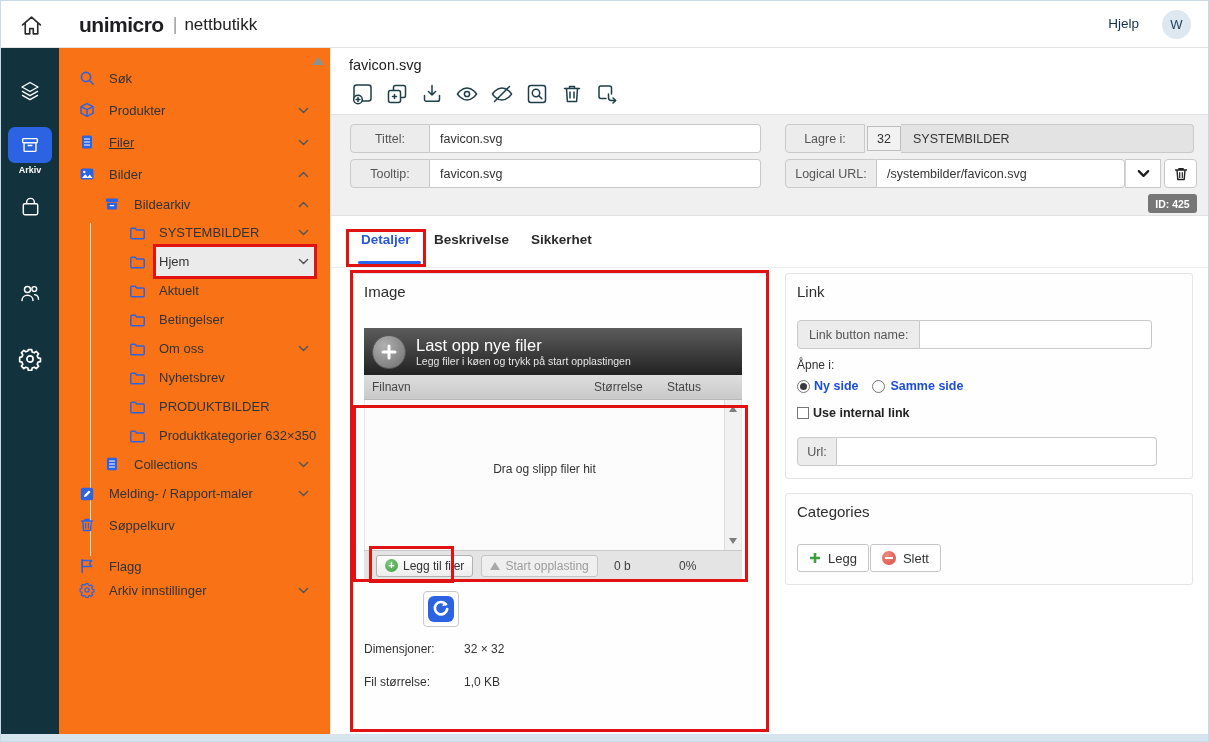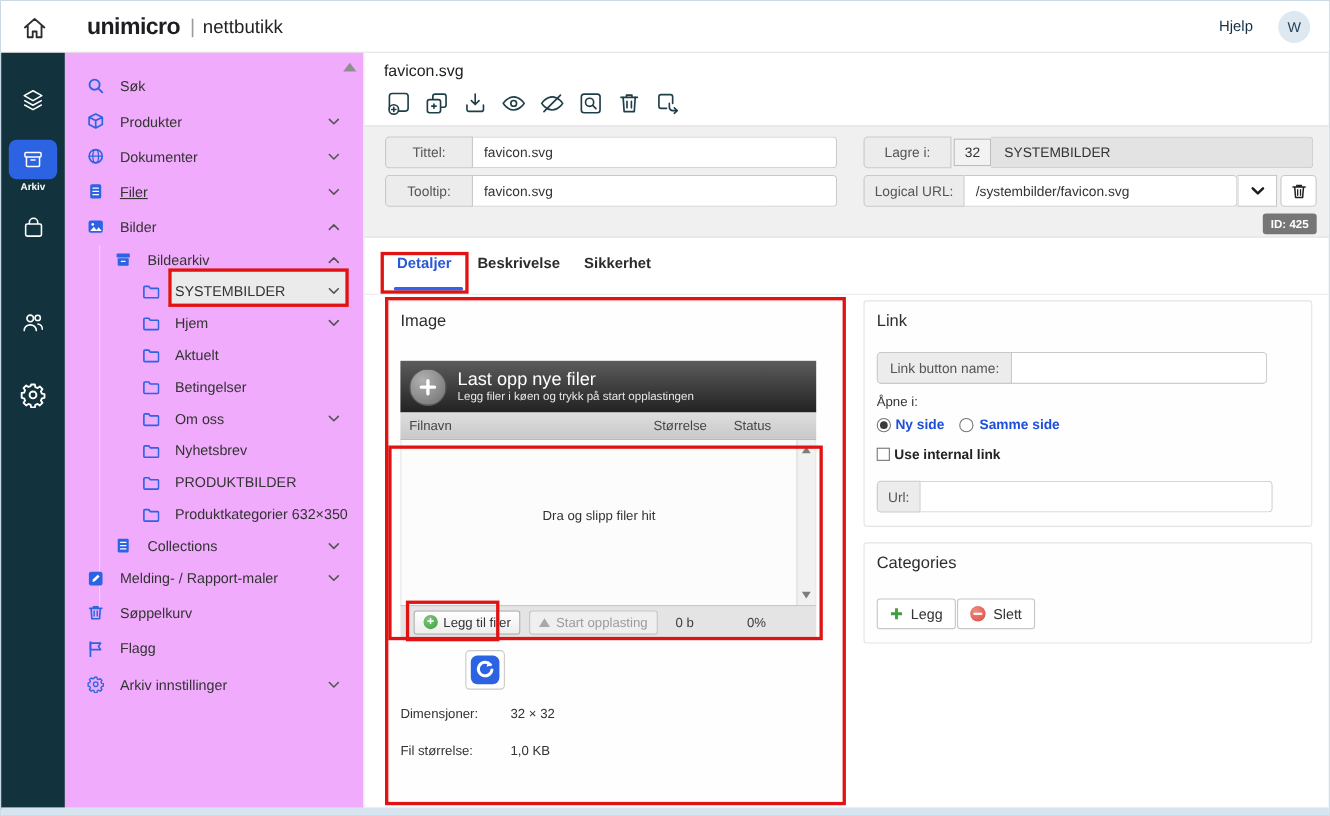--- a/index.html
+++ b/index.html
@@ -17,21 +17,21 @@
   .help{position:absolute;right:70px;top:15px;font-size:13.5px;color:#15314a;cursor:pointer;}
   .avatar{position:absolute;right:18px;top:9px;width:29px;height:29px;border-radius:50%;
           background:#dde8f0;color:#24435c;font-size:13px;display:flex;align-items:center;justify-content:center;cursor:pointer;}
   
   .rail{position:absolute;left:0;top:47px;width:58px;height:688px;background:#12333d;}
   .rail .ric{position:absolute;left:0;width:58px;display:flex;justify-content:center;cursor:pointer;}
   .rail-tile{position:absolute;left:7px;top:79px;width:44px;height:36px;border-radius:7px;background:#2b63e3;
              display:flex;align-items:center;justify-content:center;cursor:pointer;}
   .rail-tile-label{position:absolute;left:0;top:117px;width:58px;text-align:center;color:#fff;font-size:9px;font-weight:700;}
   
-  .nav{position:absolute;left:58px;top:47px;width:272px;height:688px;background:#f0abfc;
+  .nav{position:absolute;left:58px;top:47px;width:272px;height:688px;background:#f97316;
        border-right:1px solid #ededed;box-sizing:border-box;padding-top:14px;}
   .nav-scrolltop{position:absolute;right:6px;top:9px;width:0;height:0;cursor:pointer;
        border-left:6px solid transparent;border-right:6px solid transparent;border-bottom:8px solid #8f8f8f;}
   .guide{position:absolute;left:31px;top:175px;width:1px;height:333px;background:#e0e0e0;}
   .nav-item{display:flex;align-items:center;height:32px;font-size:13px;color:#333;cursor:pointer;position:relative;}
   .nav-item.lvl0{padding-left:20px;}
   .nav-item.lvl1{padding-left:45px;height:28px;}
   .nav-item.lvl2{padding-left:70px;height:29px;}
   .nav-item .nicon{width:16px;height:16px;display:flex;align-items:center;justify-content:center;flex:none;}
   .nav-item .nlabel{margin-left:14px;white-space:nowrap;}
@@ -195,35 +195,20 @@
       <span class="nlabel">Produkter</span>
       <span class="chev">
           <svg width="13" height="13" viewBox="0 0 16 16">
             <path d="M3 5.5l5 5 5-5" fill="none" stroke="#555" stroke-width="1.8" stroke-linecap="round" stroke-linejoin="round"></path>
           </svg>
         </span>
     </div>
     <div class="nav-item lvl0">
       <span class="nicon">
           <svg width="16" height="16" viewBox="0 0 16 16">
-            <circle cx="8" cy="8" r="6" fill="none" stroke="#2b63e3" stroke-width="1.5"></circle>
-            <ellipse cx="8" cy="8" rx="2.6" ry="6" fill="none" stroke="#2b63e3" stroke-width="1.2"></ellipse>
-            <path d="M2 8h12" stroke="#2b63e3" stroke-width="1.2"></path>
-          </svg>
-        </span>
-      <span class="nlabel">Dokumenter</span>
-      <span class="chev">
-          <svg width="13" height="13" viewBox="0 0 16 16">
-            <path d="M3 5.5l5 5 5-5" fill="none" stroke="#555" stroke-width="1.8" stroke-linecap="round" stroke-linejoin="round"></path>
-          </svg>
-        </span>
-    </div>
-    <div class="nav-item lvl0">
-      <span class="nicon">
-          <svg width="16" height="16" viewBox="0 0 16 16">
             <rect x="3" y="1.5" width="10" height="13" rx="1.5" fill="#2b63e3"></rect>
             <path d="M5.5 5h5M5.5 8h5M5.5 11h5" stroke="#fff" stroke-width="1.2" stroke-linecap="round"></path>
           </svg>
         </span>
       <span class="nlabel ul">Filer</span>
       <span class="chev">
           <svg width="13" height="13" viewBox="0 0 16 16">
             <path d="M3 5.5l5 5 5-5" fill="none" stroke="#555" stroke-width="1.8" stroke-linecap="round" stroke-linejoin="round"></path>
           </svg>
         </span>
@@ -368,21 +353,21 @@
     <div class="nav-item lvl0">
       <span class="nicon">
           <svg width="16" height="16" viewBox="0 0 16 16">
             <path d="M2.5 4h11M6 4V2.6h4V4" fill="none" stroke="#2b63e3" stroke-width="1.5" stroke-linecap="round"></path>
             <path d="M3.8 4l.7 9.5h7l.7-9.5" fill="none" stroke="#2b63e3" stroke-width="1.5" stroke-linejoin="round"></path>
             <path d="M6.6 6.5v4.5M9.4 6.5v4.5" stroke="#2b63e3" stroke-width="1.3" stroke-linecap="round"></path>
           </svg>
         </span>
       <span class="nlabel">Søppelkurv</span>
     </div>
-    <div class="nav-item lvl0" style="height:33px;">
+    <div class="nav-item lvl0" style="height:33px;align-items:flex-end;">
       <span class="nicon">
           <svg width="16" height="16" viewBox="0 0 16 16">
             <path d="M3.2 1.8v12.7" stroke="#2b63e3" stroke-width="1.6" stroke-linecap="round"></path>
             <path d="M3.2 2.6h9.3l-2 3 2 3H3.2z" fill="none" stroke="#2b63e3" stroke-width="1.5" stroke-linejoin="round"></path>
           </svg>
         </span>
       <span class="nlabel">Flagg</span>
     </div>
     <div class="nav-item lvl0">
       <span class="nicon">

